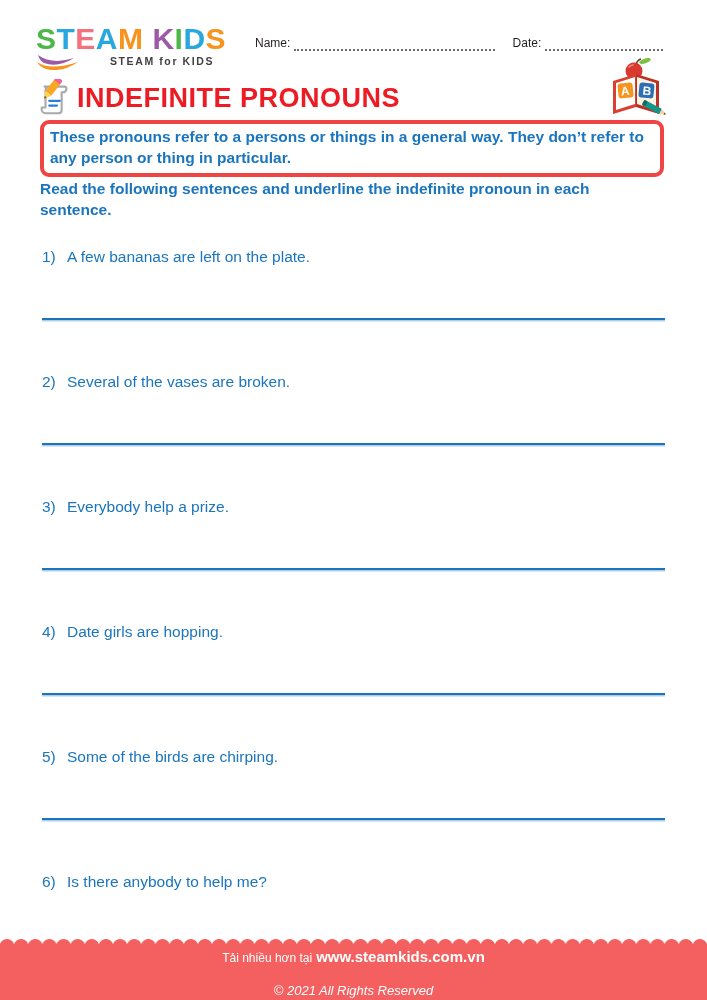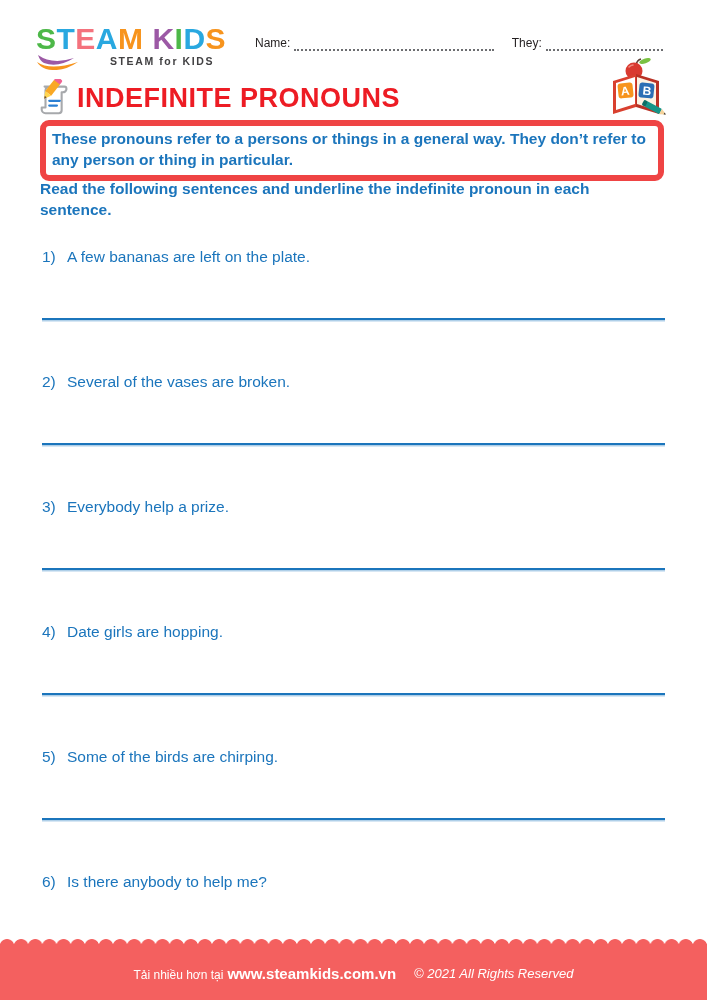--- a/index.html
+++ b/index.html
@@ -51,21 +51,21 @@
   h1.page-title {
     color: var(--red);
     font-size: 27px; font-weight: 800; letter-spacing: 0.5px;
     line-height: 1;
   }
   .book-icon { position: absolute; right: 40px; top: 57px; width: 58px; height: 61px; }
 
   
   .def-box {
     position: absolute; left: 40px; right: 43px; top: 120px;
-    border: 6px solid #ef4444; border-radius: 9px;
+    border: 4px solid #ef4444; border-radius: 9px;
     padding: 2px 6px 4px 6px;
   }
   .def-box p, .instruction {
     color: var(--blue);
     font-size: 15.5px; font-weight: 700; line-height: 1.38;
   }
   .instruction { position: absolute; left: 40px; right: 43px; top: 178px; }
 
   
   .questions { position: absolute; left: 42px; right: 42px; top: 248px; }
@@ -82,21 +82,21 @@
   
   footer { position: absolute; left: 0; right: 0; bottom: 0; }
   .scallops {
     height: 8px;
     background-image: radial-gradient(circle at 7px 8.5px, var(--coral) 7px, rgba(244,96,95,0) 7.8px);
     background-size: 14.15px 9px;
     background-repeat: repeat-x;
   }
   .footer-band {
     background: var(--coral); height: 54px;
-    display: flex; flex-direction: row; align-items: center; justify-content: center;
+    display: flex; flex-direction: column; align-items: center; justify-content: center;
     color: #ffffff; gap: 18px;
   }
   .footer-line1 { font-size: 12px; }
   .footer-line1 .footer-url { font-size: 15px; font-weight: 700; margin-left: 4px; }
   .footer-line2 { font-size: 13px; font-style: italic; }
 </style>
 </head>
 <body>
 
 <div class="page" style="--blue: #1b75bc; --red: #ed1c24; --coral: #f4605f; --ink: #231f20;">
@@ -108,21 +108,21 @@
         <path d="M2 3 Q16 13 38 6 Q22 16 8 11 Q4 9 2 3 Z" fill="#9c59a5"></path>
         <path d="M1 10 Q14 19 42 10 Q26 21 10 17 Q4 15 1 10 Z" fill="#f7941d"></path>
       </svg>
       <span class="tagline">STEAM for KIDS</span>
     </div>
   </div>
 
   <div class="fields">
     <span class="field-label">Name:</span>
     <span class="dotted name-line"></span>
-    <span class="field-label date-label">They:</span>
+    <span class="field-label date-label">Date:</span>
     <span class="dotted date-line"></span>
   </div>
 
   <div class="title-row">
     <svg class="title-icon" viewBox="0 0 40 40">
       <path d="M9 8 h21 a2 2 0 0 1 2 2 v1 a4 4 0 0 1 -4 3 h-1 v19 a3 3 0 0 1 -3 3 H10 a4 4 0 0 1 -4 -4 v-2 h4 V12 a4 4 0 0 1 4 -4 Z" fill="#ffffff" stroke="#a7a9ac" stroke-width="2.2" stroke-linejoin="round"></path>
       <line x1="14" y1="23" x2="25" y2="23" stroke="#2a7fd4" stroke-width="2.4" stroke-linecap="round"></line>
       <line x1="14" y1="28" x2="22" y2="28" stroke="#2a7fd4" stroke-width="2.4" stroke-linecap="round"></line>
       <g transform="translate(22,-3) rotate(38)">
         <rect x="0" y="0" width="8" height="6" rx="2" fill="#f06292"></rect>

